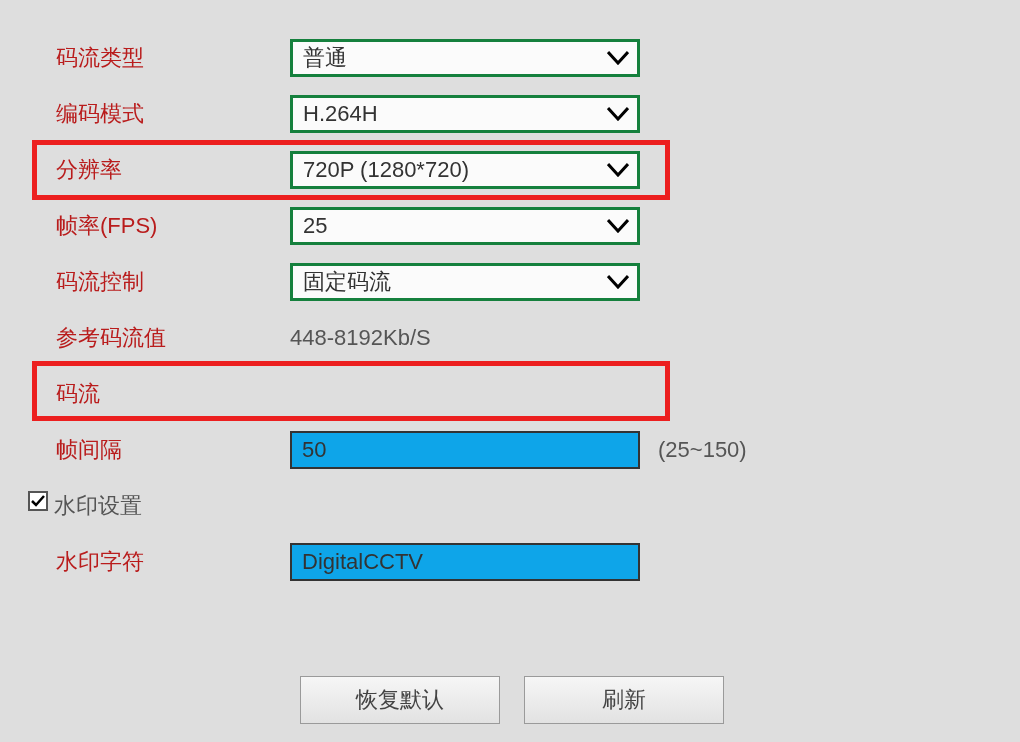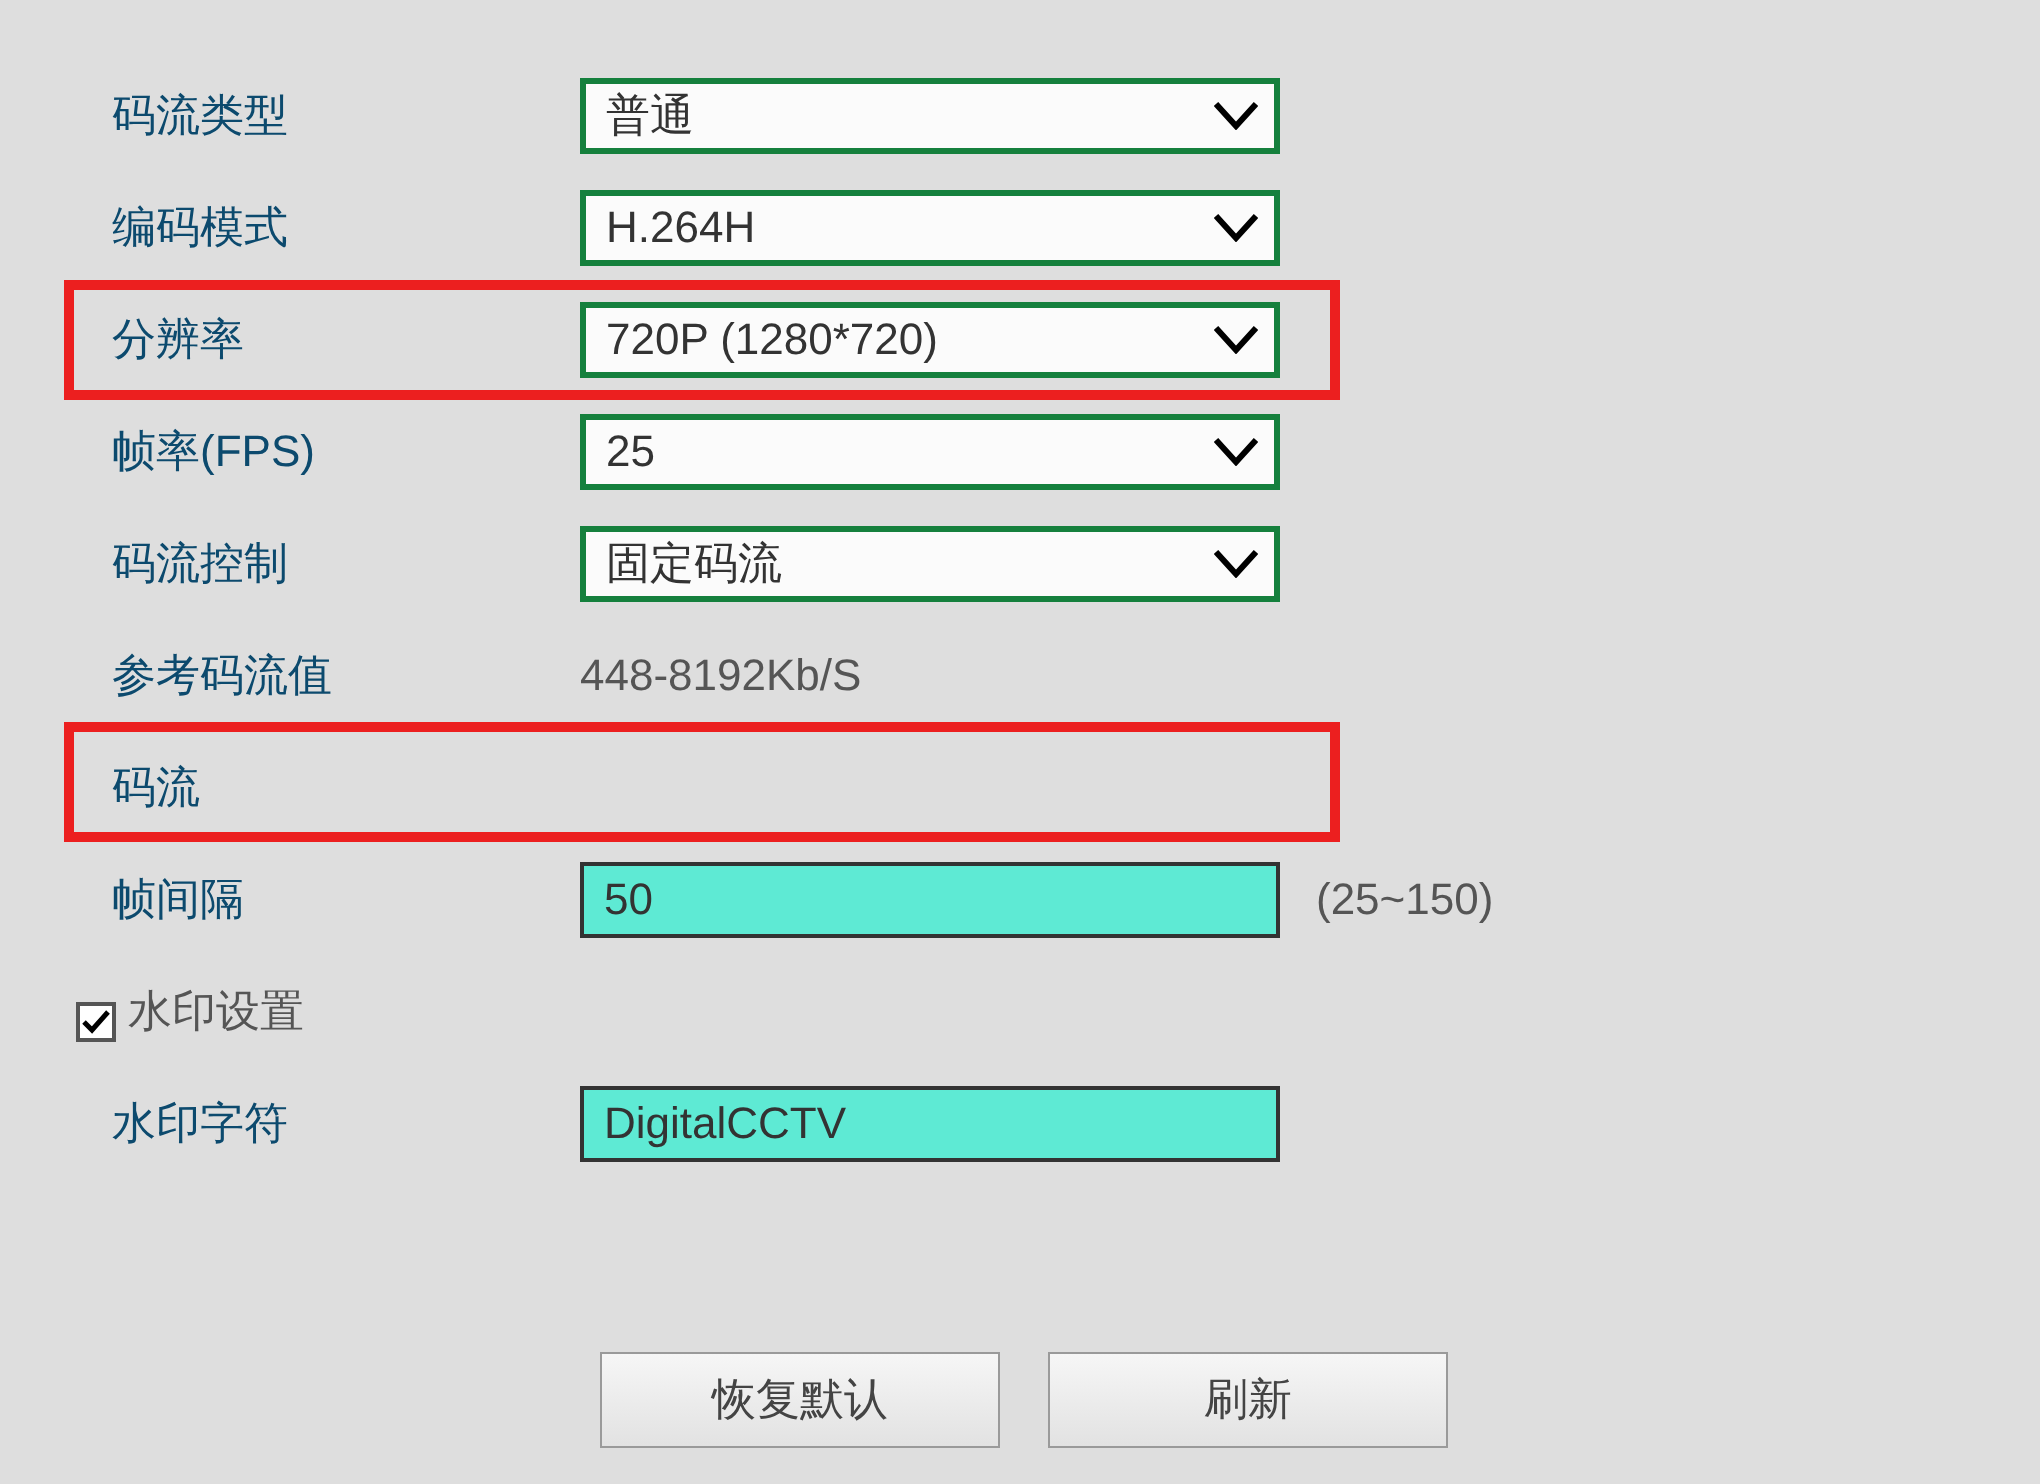--- a/index.html
+++ b/index.html
@@ -21,27 +21,27 @@
     }
     .row {
       display: flex;
       align-items: center;
       height: 56px;
       position: relative;
     }
     .label {
       width: 290px;
       padding-left: 56px;
-      color: #0c4a6e;
+      color: #b91c1c;
     }
     .label-with-checkbox {
       width: 290px;
-      padding-left: 38px;
-      display: flex;
-      align-items: flex-end;
+      padding-left: 28px;
+      display: flex;
+      align-items: flex-start;
       gap: 6px;
     }
     .checkbox {
       width: 20px;
       height: 20px;
       border: 2px solid #555;
       background: #fff;
       display: inline-flex;
       align-items: center;
       justify-content: center;
@@ -63,21 +63,21 @@
       color: #333;
       font-size: 22px;
       cursor: pointer;
     }
     .select .chevron {
       flex-shrink: 0;
     }
     .input {
       width: 350px;
       height: 38px;
-      background: #5eead4;
+      background: #0ea5e9;
       border: 2px solid #333;
       display: flex;
       align-items: center;
       padding: 0 10px;
       color: #333;
       font-size: 22px;
     }
     .static-value {
       color: #555;
       font-size: 22px;

